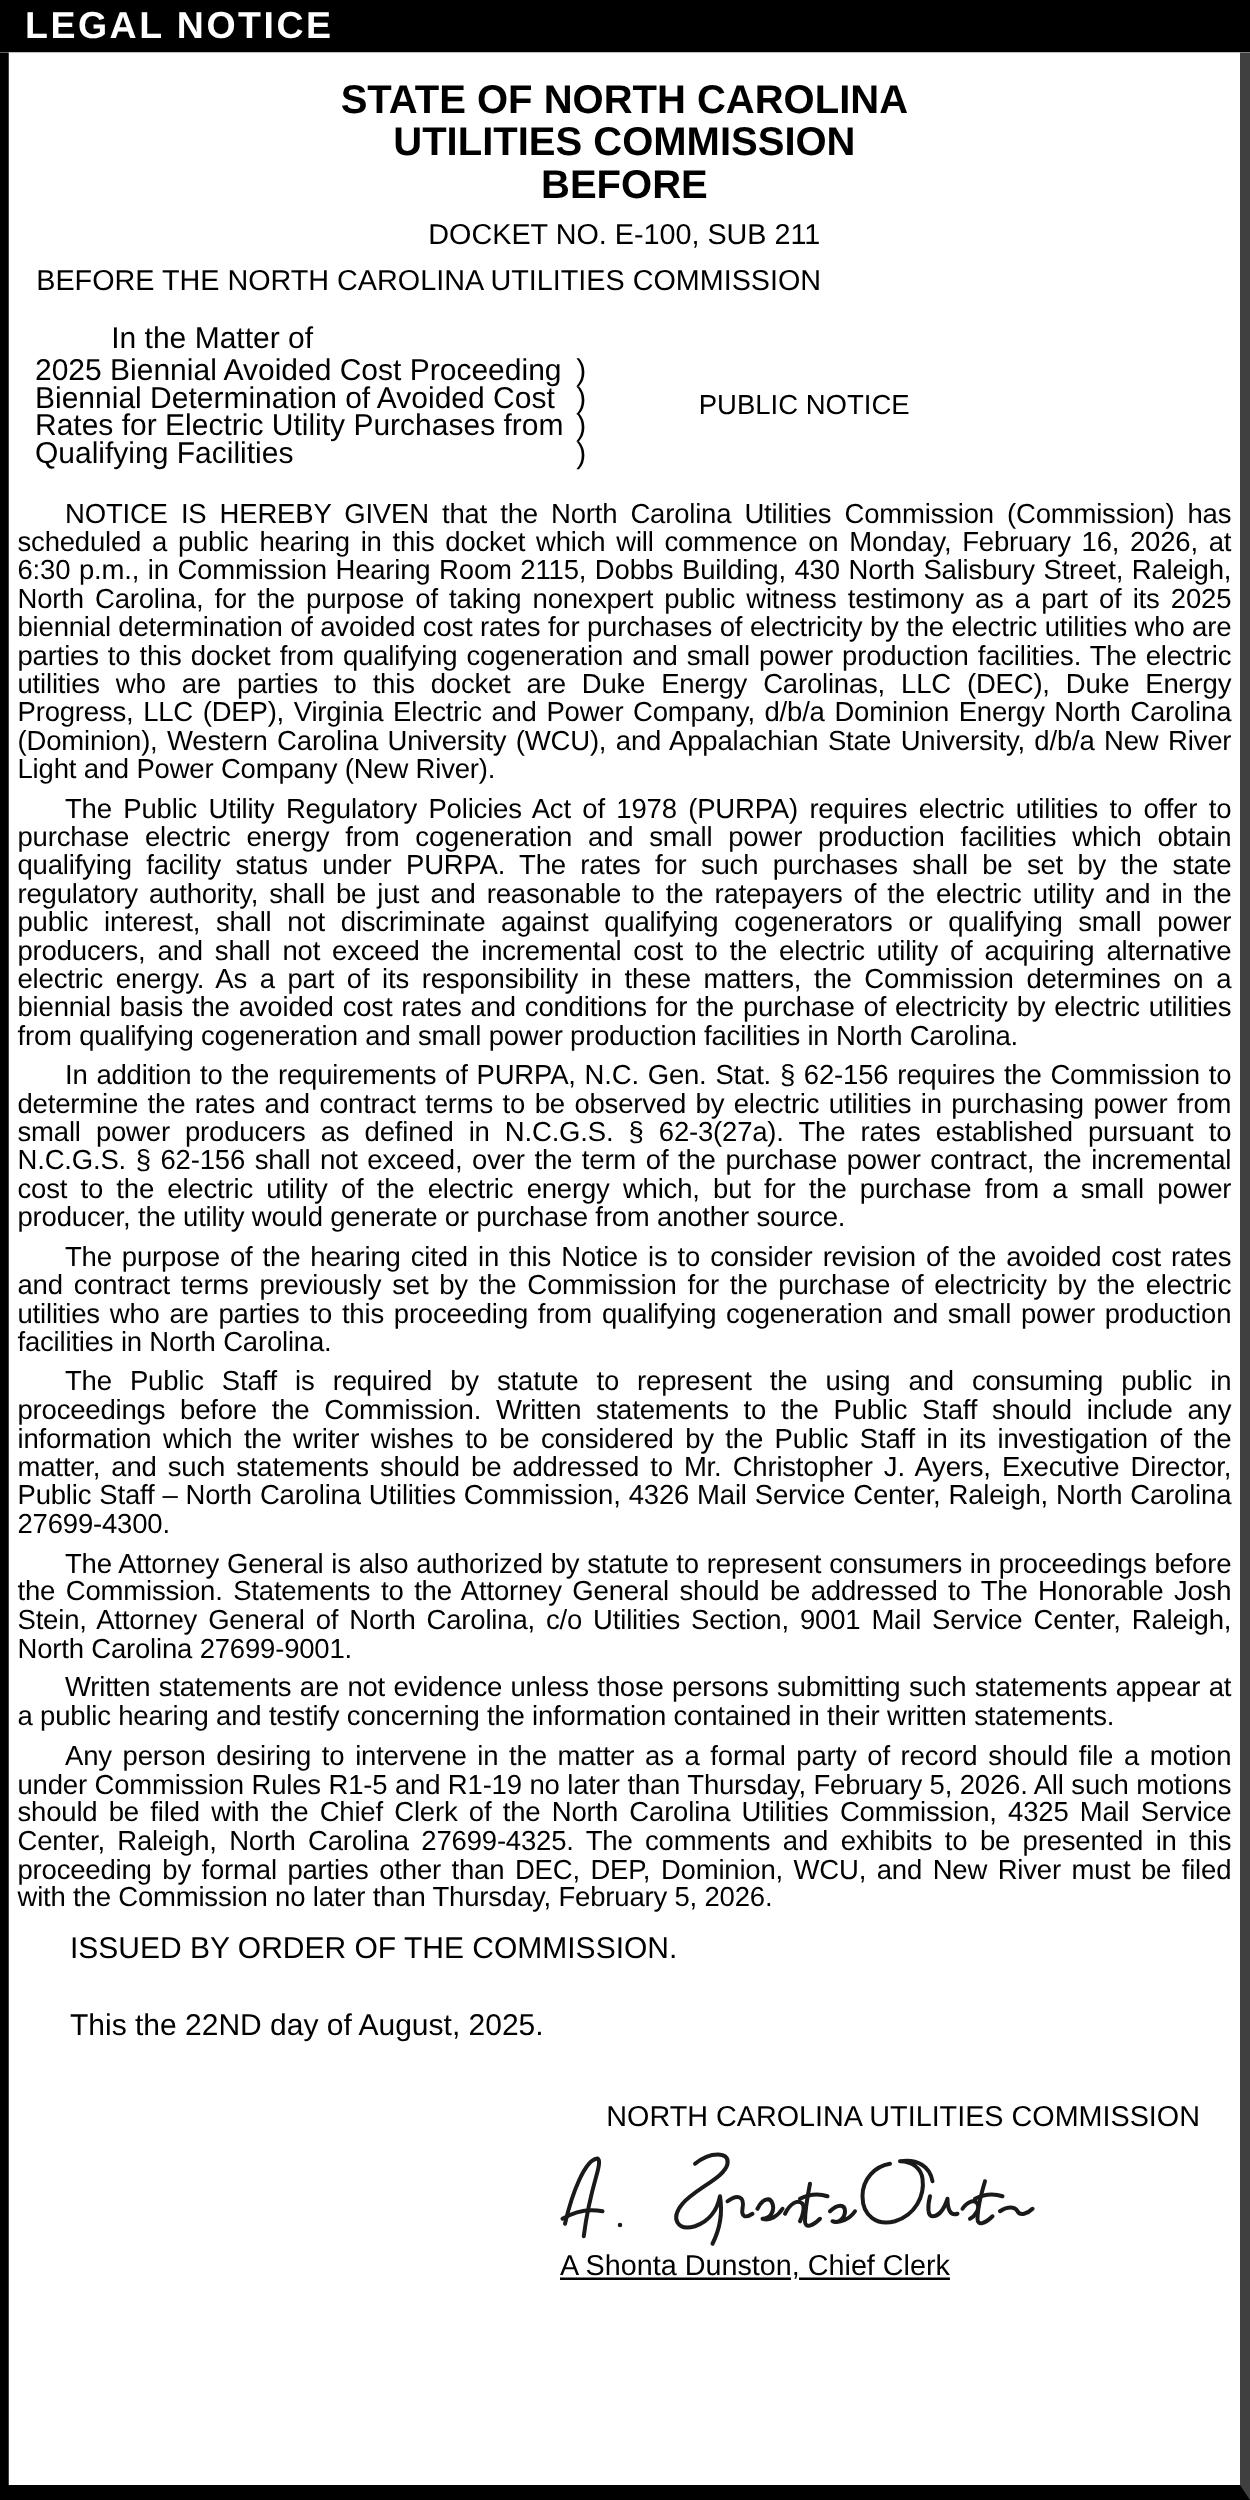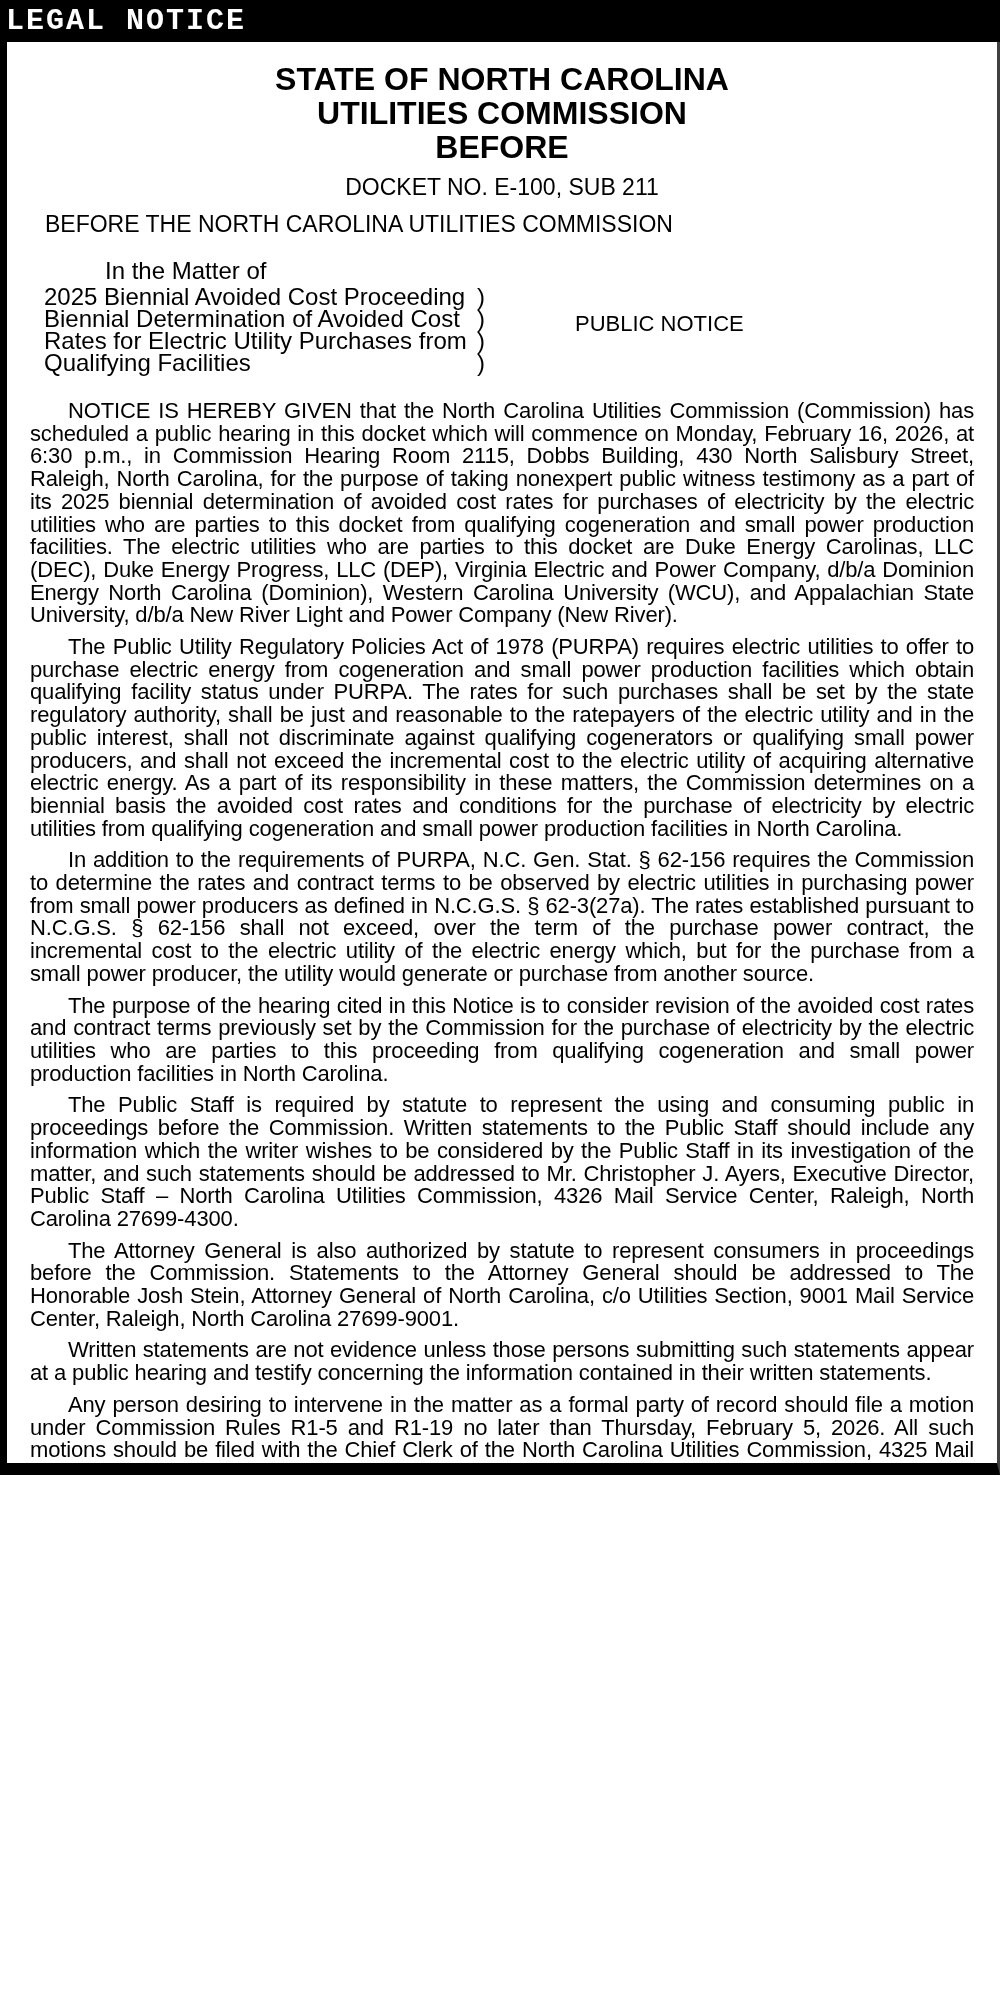--- a/index.html
+++ b/index.html
@@ -15,32 +15,31 @@
     color: #000000;
     -webkit-font-smoothing: antialiased;
   }
   .banner {
     height: 42px;
     background: #000000;
     color: #ffffff;
     font-weight: bold;
     font-size: 30px;
     line-height: 42px;
-    padding-left: 6px;
+    padding-left: 20px;
     letter-spacing: 2px;
     box-sizing: border-box;
-    font-family: Liberation Mono, monospace;
   }
   .page {
     box-sizing: border-box;
-    height: 1433px;
+    height: 1958px;
     border-left: 7px solid #000;
-    border-right: 3px solid #404040;
+    border-right: 8px solid #404040;
     border-bottom: 12px solid #000;
-    padding: 0 23px;
+    padding: 0 7px;
     overflow: hidden;
     background: #ffffff;
   }
   .title {
     margin-top: 20px;
     text-align: center;
     font-weight: bold;
     font-size: 32px;
     line-height: 34px;
   }
@@ -99,21 +98,21 @@
     line-height: 26px;
   }
   .dated {
     margin-top: 36px;
     padding-left: 42px;
     font-size: 24px;
     line-height: 26px;
   }
   .org-line {
     margin-top: 48px;
-    text-align: left;
+    text-align: right;
     padding-right: 25px;
     font-size: 23px;
     line-height: 23px;
     white-space: nowrap;
   }
   .sig-wrap {
     margin-top: 12px;
     margin-left: 430px;
     width: 385px;
     height: 80px;

